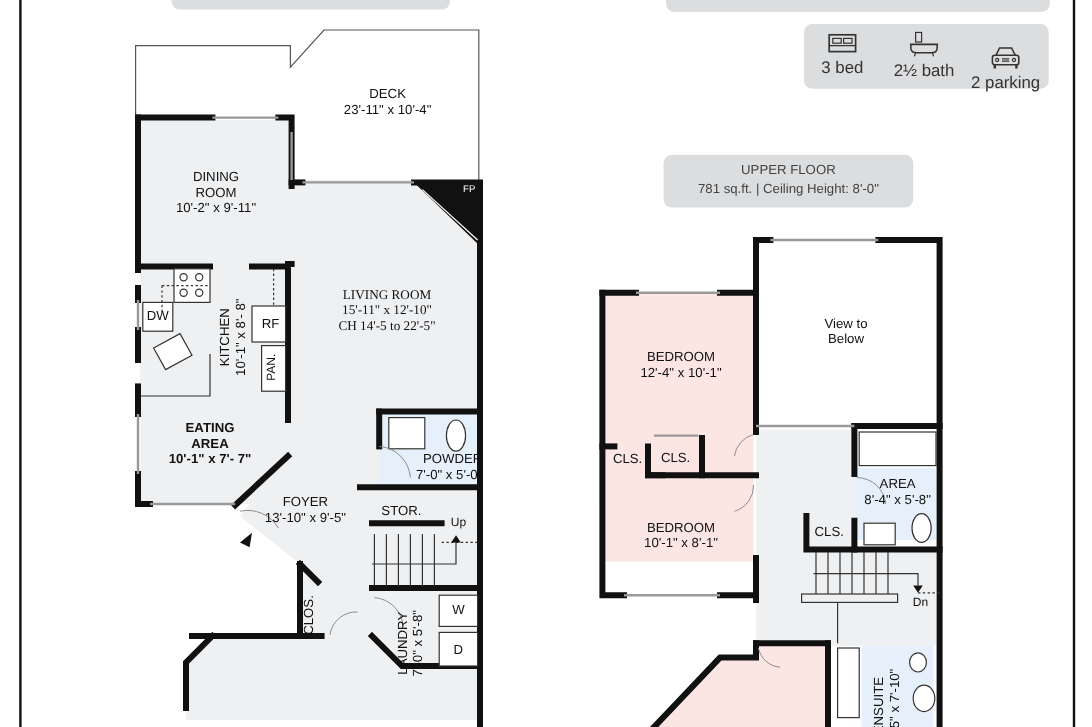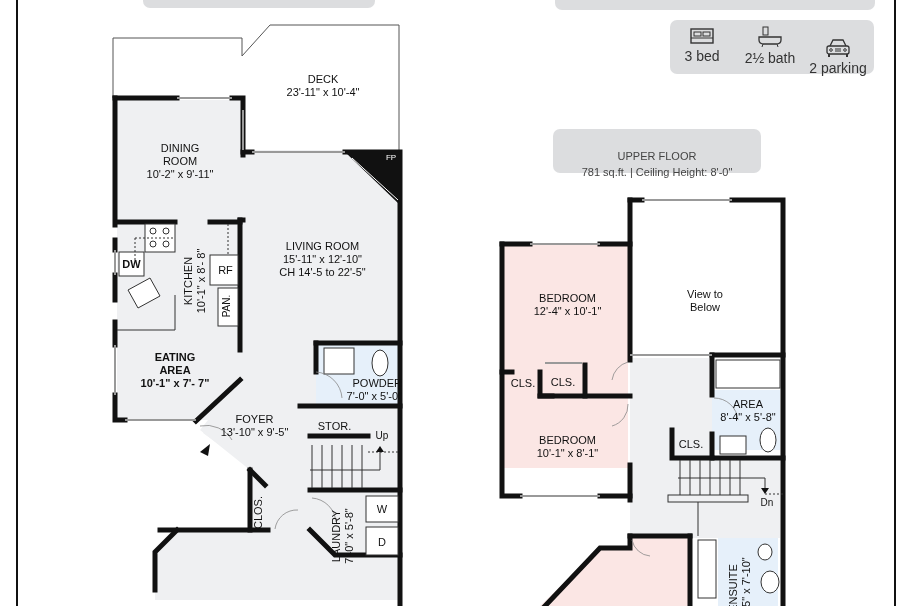--- a/index.html
+++ b/index.html
@@ -50,21 +50,21 @@
         <circle cx="20" cy="12" r="1.3" fill="none" stroke="#333"></circle>
         <line x1="10" y1="11" x2="16" y2="11" stroke="#333"></line>
         <line x1="10" y1="13" x2="16" y2="13" stroke="#333"></line>
         <line x1="4" y1="16" x2="4" y2="19" stroke="#333" stroke-width="2"></line>
         <line x1="22" y1="16" x2="22" y2="19" stroke="#333" stroke-width="2"></line>
       </svg>
     <span>2 parking</span>
   </div>
 </div>
 
-<div class="pill" style="left:553px;top:129px;width:208px;height:44px;padding-top:19px;">
+<div class="pill" style="left:553px;top:129px;width:208px;height:44px;padding-top:5px;">
   <div>UPPER FLOOR</div>
   <div>781 sq.ft. | Ceiling Height: 8'-0"</div>
 </div>
 
 <svg class="plan" width="910" height="606" viewBox="0 0 910 606">
 
   <path d="M113 98 V38 H242 V56 L270 25 H399 V150" fill="none" stroke="#555" stroke-width="1"></path>
 
   <path d="M117 100 H242 V150 H400 V600 H155 V550 L175 530 H250 V470 L200 430 L240 380 V330 H175 V340 H117 Z" fill="#eff0f2"></path>
   <path d="M117 100 H242 V152 H400 V570 H360 L318 530 H255 V470 L203 433 L240 380 V330 H117 Z" fill="#eff0f2"></path>
@@ -224,21 +224,21 @@
 
 <div class="lbl" style="left:268px;top:73px;width:110px;">
   <div>DECK</div>
   <div>23'-11" x 10'-4"</div>
 </div>
 <div class="lbl" style="left:135px;top:142px;width:90px;">
   <div>DINING</div>
   <div>ROOM</div>
   <div>10'-2" x 9'-11"</div>
 </div>
-<div class="lbl" style="left:260px;top:240px;width:125px;">
+<div class="lbl" style="left:260px;top:240px;width:125px;font-family:Liberation Serif, serif;">
   <div>LIVING ROOM</div>
   <div>15'-11" x 12'-10"</div>
   <div>CH 14'-5 to 22'-5"</div>
 </div>
 <div class="lbl vert" style="left:150px;top:268px;width:90px;">
   <div>KITCHEN</div>
   <div>10'-1" x 8'- 8"</div>
 </div>
 <div class="lbl" style="left:130px;top:351px;width:90px;font-weight:bold;">
   <div>EATING</div>
@@ -253,32 +253,32 @@
   <div>POWDER</div>
   <div>7'-0" x 5'-0"</div>
 </div>
 <div class="lbl" style="left:312px;top:420px;width:45px;">STOR.</div>
 <div class="lbl sm" style="left:372px;top:430px;width:20px;">Up</div>
 <div class="lbl vert" style="left:303px;top:523px;width:80px;">
   <div>LAUNDRY</div>
   <div>7'-0" x 5'-8"</div>
 </div>
 <div class="lbl vert" style="left:238px;top:506px;width:40px;">CLOS.</div>
-<div class="lbl" style="left:120px;top:258px;width:23px;font-weight:bold;">DW</div>
+<div class="lbl" style="left:120px;top:258px;width:23px;">DW</div>
 <div class="lbl" style="left:212px;top:264px;width:27px;">RF</div>
 <div class="lbl vert sm" style="left:210px;top:300px;width:34px;">PAN.</div>
 <div class="lbl sm" style="left:383px;top:152px;width:16px;color:#fff;font-size:8px;">FP</div>
 <div class="lbl" style="left:372px;top:503px;width:20px;">W</div>
 <div class="lbl" style="left:372px;top:536px;width:20px;">D</div>
 
 <div class="lbl" style="left:520px;top:292px;width:95px;">
   <div>BEDROOM</div>
   <div>12'-4" x 10'-1"</div>
 </div>
-<div class="lbl" style="left:670px;top:264px;width:70px;margin-top:24px;">
+<div class="lbl" style="left:670px;top:264px;width:70px;">
   <div>View to</div>
   <div>Below</div>
 </div>
 <div class="lbl" style="left:508px;top:377px;width:30px;">CLS.</div>
 <div class="lbl" style="left:548px;top:376px;width:30px;">CLS.</div>
 <div class="lbl" style="left:520px;top:434px;width:95px;">
   <div>BEDROOM</div>
   <div>10'-1" x 8'-1"</div>
 </div>
 <div class="lbl" style="left:716px;top:398px;width:64px;">

